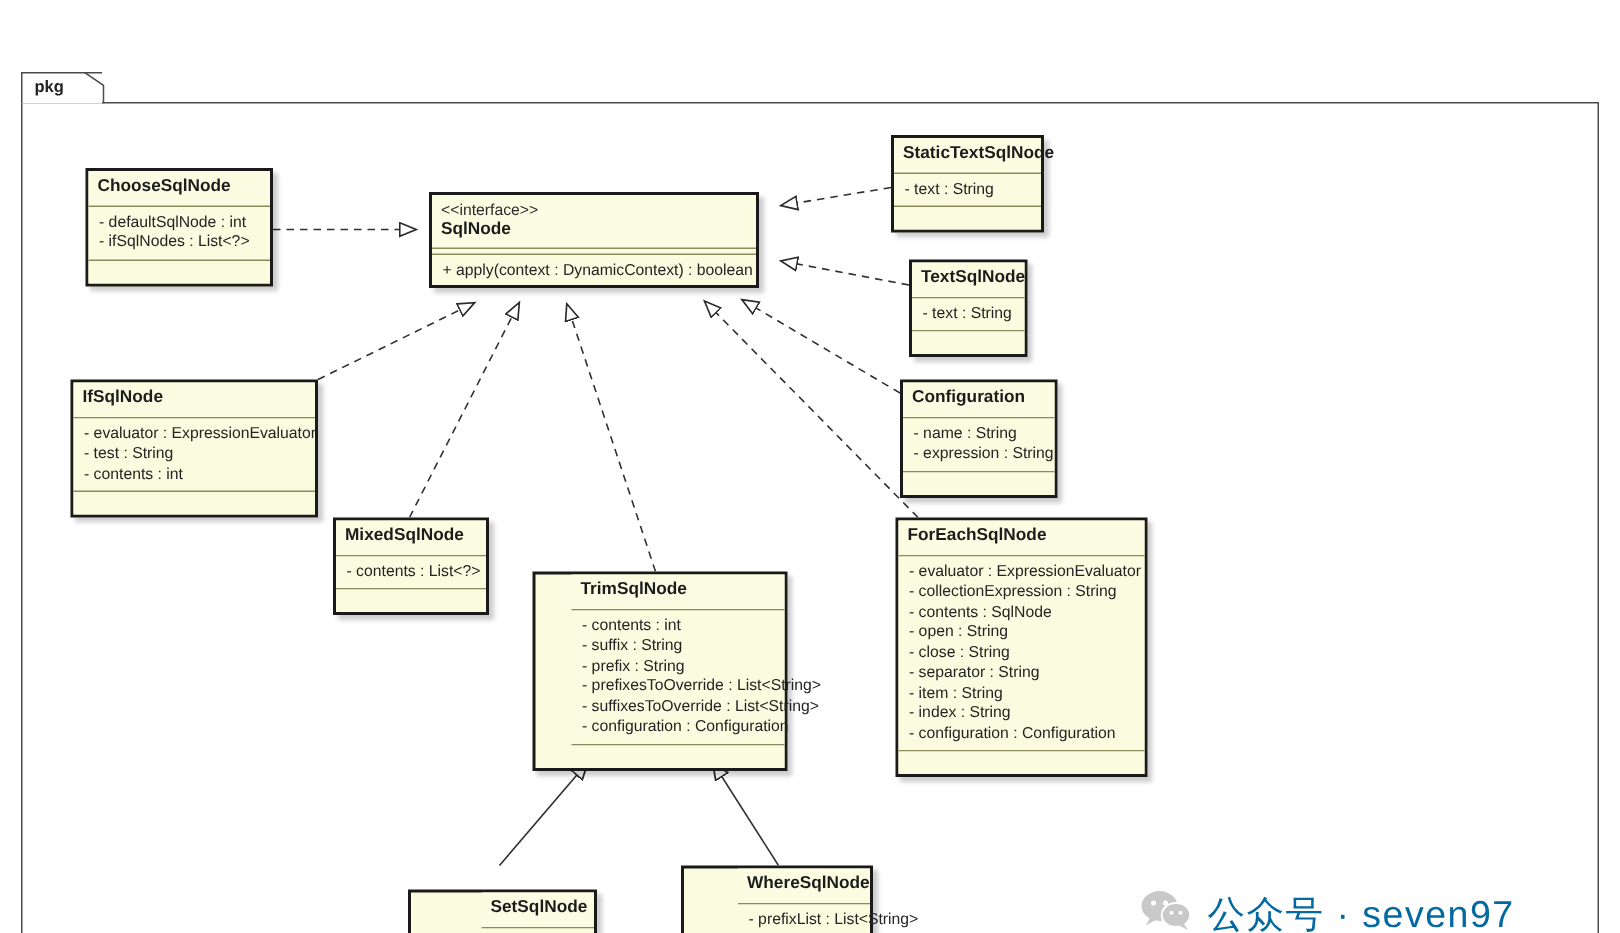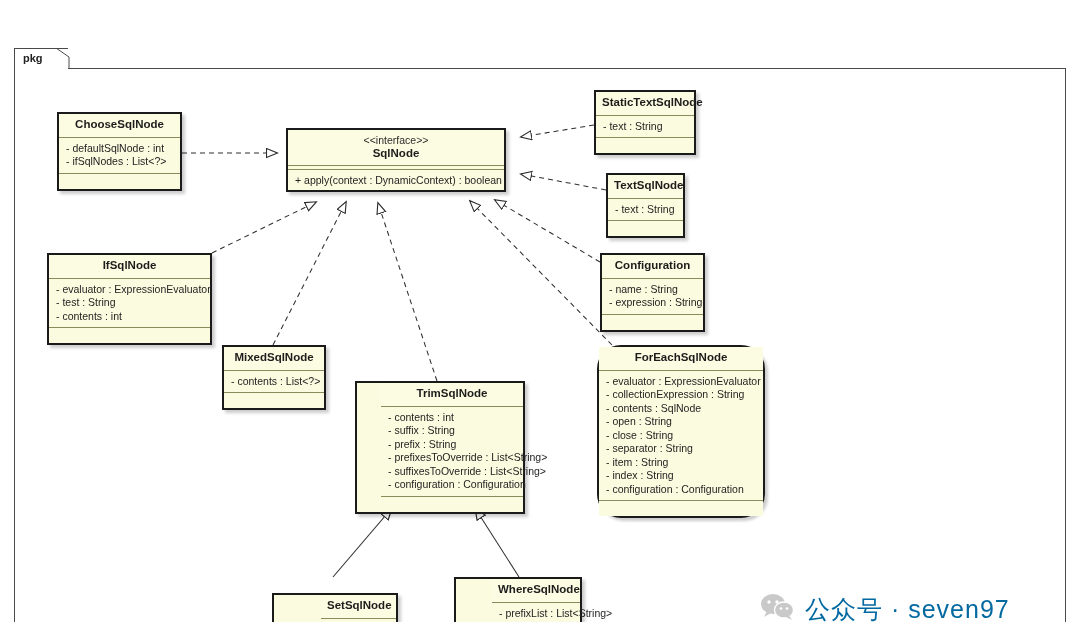--- a/index.html
+++ b/index.html
@@ -72,21 +72,20 @@
   .uml-class {
     position: absolute;
     border: 2px solid #1a1a1a;
     background: #fbfbdf;
     box-sizing: border-box;
     box-shadow: 3px 3px 3px rgba(0,0,0,0.20);
     font-size: 11px;
     color: #1c1c1c;
   }
   .uml-header {
-    text-align: center;
     font-weight: bold;
     font-size: 11.5px;
     padding: 4px 6px 5px 6px;
     border-bottom: 1px solid #8a8a5a;
     background: #fcfce2;
     line-height: 1.2;
     white-space: nowrap;
   }
   .uml-header .stereo {
     display: block;
@@ -272,21 +271,21 @@
       <div class="uml-attr">- contents : int</div>
       <div class="uml-attr">- suffix : String</div>
       <div class="uml-attr">- prefix : String</div>
       <div class="uml-attr">- prefixesToOverride : List&lt;String&gt;</div>
       <div class="uml-attr">- suffixesToOverride : List&lt;String&gt;</div>
       <div class="uml-attr">- configuration : Configuration</div>
     </div>
     <div class="uml-ops empty"></div>
   </div>
 
-  <div class="uml-class" style="left:597px; top:305px; width:168px;border-radius:24px;">
+  <div class="uml-class" style="left:597px; top:305px; width:168px;">
     <div class="uml-header">
       <span>ForEachSqlNode</span>
     </div>
     <div class="uml-attrs">
       <div class="uml-attr">- evaluator : ExpressionEvaluator</div>
       <div class="uml-attr">- collectionExpression : String</div>
       <div class="uml-attr">- contents : SqlNode</div>
       <div class="uml-attr">- open : String</div>
       <div class="uml-attr">- close : String</div>
       <div class="uml-attr">- separator : String</div>

